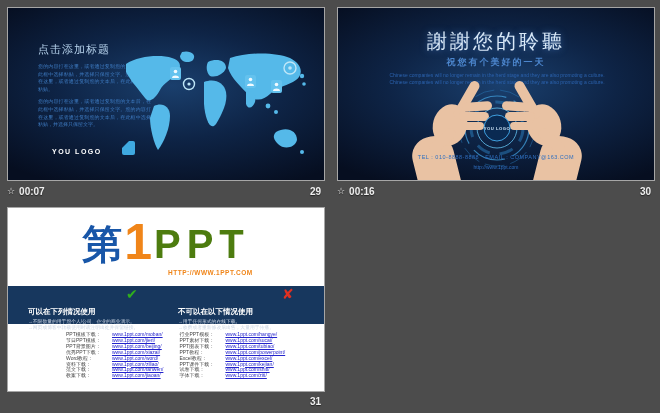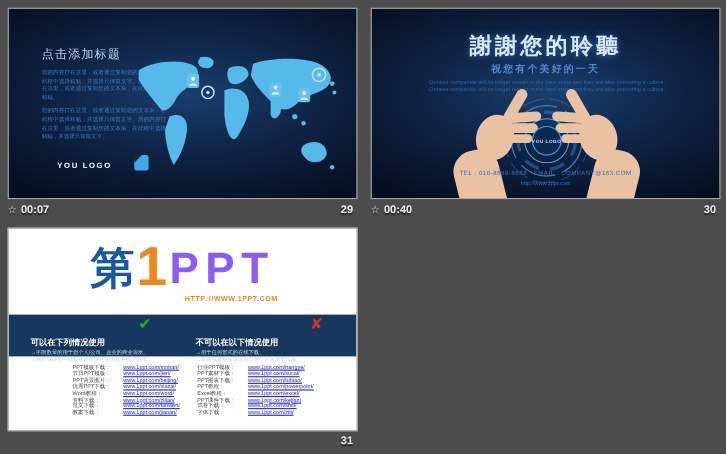--- a/index.html
+++ b/index.html
@@ -19,34 +19,34 @@
   .s29-title{left:30px;top:34px;font-size:11px;color:#b7d3ec;letter-spacing:1px;}
   .s29-body{left:30px;top:55px;width:113px;font-size:5px;line-height:7.6px;color:#3e7bc2;text-align:justify;}
   .s29-body .p2{margin-top:5px;}
   .s29-map{left:110px;top:40px;}
   .s29-youlogo{left:44px;top:140px;font-size:7px;font-weight:bold;color:#fff;letter-spacing:1.5px;}
   .s29-logomark{left:114px;top:133px;width:13px;height:14px;background:#3fa9e0;border-radius:2px;}
   .s29-logomark::before{content:"";position:absolute;left:0;top:0;width:0;height:0;
     border-top:7px solid #0d2142;border-right:7px solid transparent;}
 
   
-  .s30-title{left:0;top:20px;width:100%;text-align:center;font-size:20px;font-weight:bold;
+  .s30-title{left:0;top:20px;width:100%;text-align:center;font-size:20px;font-weight:normal;
     color:#d9e9f8;letter-spacing:3px;text-shadow:0 0 7px rgba(90,160,255,.55);}
   .s30-subtitle{left:0;top:48px;width:100%;text-align:center;font-size:9px;color:#4c86cd;letter-spacing:2px;font-weight:bold;}
   .s30-body{left:44px;top:64px;width:230px;font-size:5px;line-height:7px;color:#2b62ae;text-align:center;}
   .s30-contact{left:0;top:146px;width:100%;text-align:center;font-size:5.5px;color:#2f6fc0;letter-spacing:.5px;z-index:3;}
   .s30-website{left:0;top:156px;width:100%;text-align:center;font-size:5px;color:#2f6fc0;z-index:3;}
   .s30-scene{left:0;top:0;z-index:2;}
 
   
   .s31{background:#fff;}
   .s31-logo-row{left:0;top:12px;width:100%;display:flex;justify-content:center;align-items:flex-end;}
   .s31-di{font-size:40px;font-weight:bold;color:#1856a8;line-height:1;}
   .s31-one{font-size:50px;font-weight:bold;color:#f08519;line-height:.88;margin:0 2px;}
-  .s31-ppt{font-size:40px;font-weight:bold;color:#8b5cf6;letter-spacing:6px;line-height:1;}
+  .s31-ppt{font-size:40px;font-weight:bold;color:#4d7c0f;letter-spacing:6px;line-height:1;}
   .s31-url{left:160px;top:61px;font-size:6.5px;font-weight:bold;color:#f08519;letter-spacing:.5px;}
   .s31-banner{left:0;top:78px;width:100%;height:38px;background:#17375e;}
   .s31-col{position:absolute;top:5px;}
   .s31-col .hd{font-size:7.5px;font-weight:bold;color:#fff;margin-top:16px;}
   .s31-col .bl{font-size:4.8px;color:#ccd6e4;line-height:6.2px;margin-top:2px;}
   .s31-check{position:absolute;left:118px;top:1px;font-size:14px;color:#2fae1d;line-height:1;}
   .s31-cross{position:absolute;left:274px;top:1px;font-size:14px;color:#e03021;line-height:1;}
   .links-wrap{position:absolute;top:124px;left:58px;display:flex;gap:16px;}
   .lcol{display:flex;flex-direction:column;}
   .lrow{display:flex;font-size:5px;line-height:5.9px;white-space:nowrap;}
@@ -144,21 +144,21 @@
       <circle cx="159" cy="120" r="13" fill="#0a2a52" stroke="#3f9fde" stroke-width="1"></circle>
       <text x="159" y="121.8" text-anchor="middle" font-size="4.2" font-weight="bold" fill="#cfe6f8" letter-spacing=".5">YOU LOGO</text>
     </svg>
 
     <div class="abs s30-contact">TEL：010-8888-8888　EMAIL：COMPANY@163.COM</div>
     <div class="abs s30-website">http://www.1ppt.com</div>
   </div>
 
   <div class="meta" style="left:337px;top:184px;width:318px">
     <span class="star">☆</span>
-    <span class="time">00:40</span>
+    <span class="time">00:16</span>
     <span class="num">30</span>
   </div>
 
   <div class="thumb s31" style="left:7px;top:207px;width:318px;height:185px">
     <div class="abs s31-logo-row">
       <span class="s31-di">第</span>
       <span class="s31-one">1</span>
       <span class="s31-ppt">PPT</span>
     </div>
     <div class="abs s31-url">HTTP://WWW.1PPT.COM</div>

